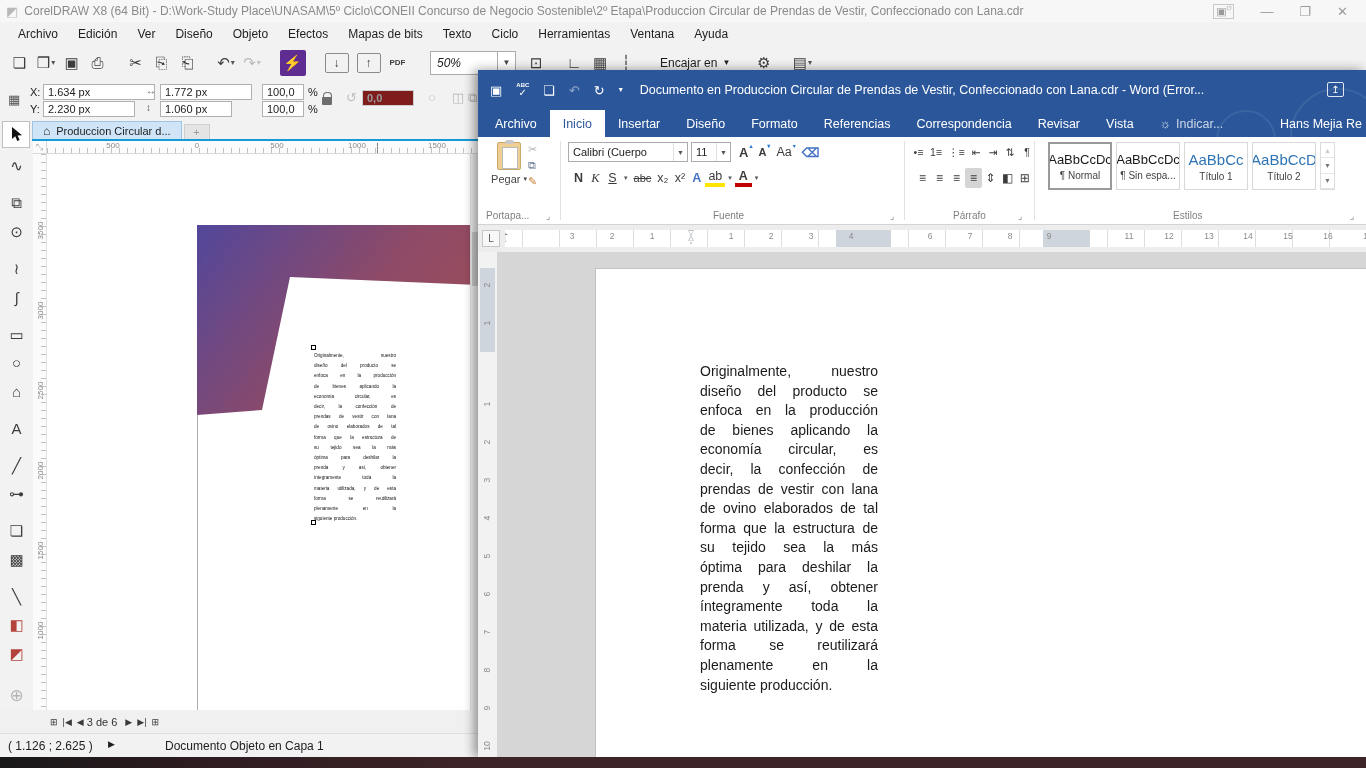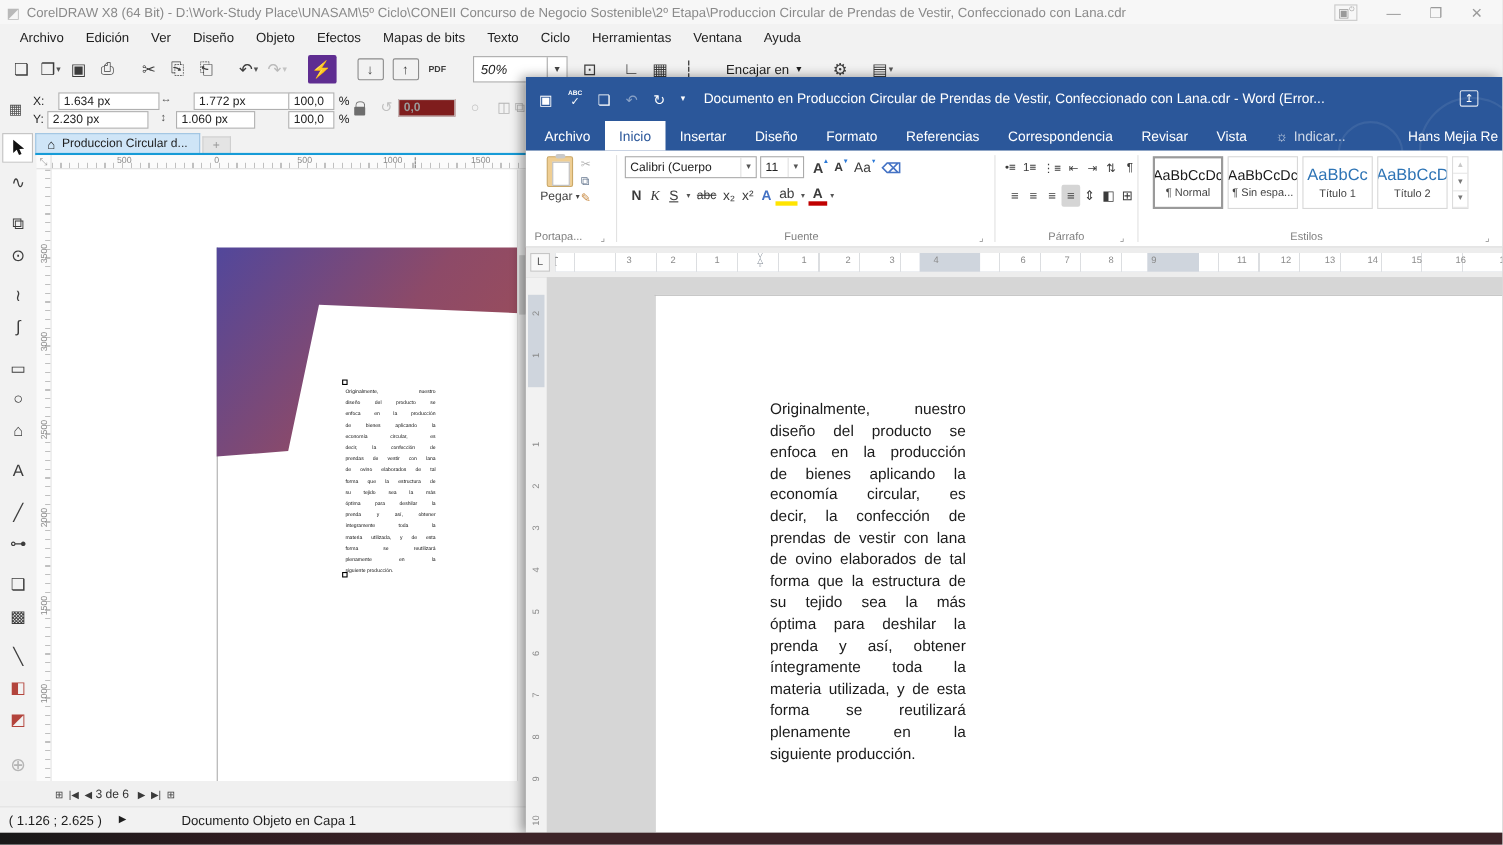--- a/index.html
+++ b/index.html
@@ -296,25 +296,25 @@
       <span class="tb-it">
         <span>▤</span>
         <span class="cr">▾</span>
       </span>
     </span>
 </div>
 
 <div class="abs cd-prop">
   <span class="picon" style="left:8px;top:12px;">▦</span>
   <span class="plbl" style="left:30px;top:6px;">X:</span>
-  <span class="fld" style="left:53px;top:4px;width:92px;">1.634 px</span>
+  <span class="fld" style="left:43px;top:4px;width:112px;">1.634 px</span>
   <span class="plbl" style="left:30px;top:23px;">Y:</span>
   <span class="fld" style="left:43px;top:21px;width:92px;">2.230 px</span>
   <span class="picon" style="left:146px;top:5px;font-size:10px;">↔</span>
-  <span class="fld" style="left:176px;top:4px;width:92px;">1.772 px</span>
+  <span class="fld" style="left:160px;top:4px;width:92px;">1.772 px</span>
   <span class="picon" style="left:146px;top:22px;font-size:10px;">↕</span>
   <span class="fld" style="left:160px;top:21px;width:72px;">1.060 px</span>
   <span class="fld" style="left:262px;top:4px;width:42px;">100,0</span>
   <span class="plbl" style="left:308px;top:6px;">%</span>
   <span class="fld" style="left:262px;top:21px;width:42px;">100,0</span>
   <span class="plbl" style="left:308px;top:23px;">%</span>
   <span class="mini-lock" style="left:322px;top:17px;"></span>
   <span class="picon" style="left:346px;top:10px;color:#c0c0c0;">↺</span>
   <span class="fld" style="left:362px;top:10px;width:52px;color:#9a9a9a;border-color:#cfcfcf;background:#7f1d1d;font-weight:bold;">0,0</span>
   <span class="picon" style="left:428px;top:10px;color:#c0c0c0;">○</span>

